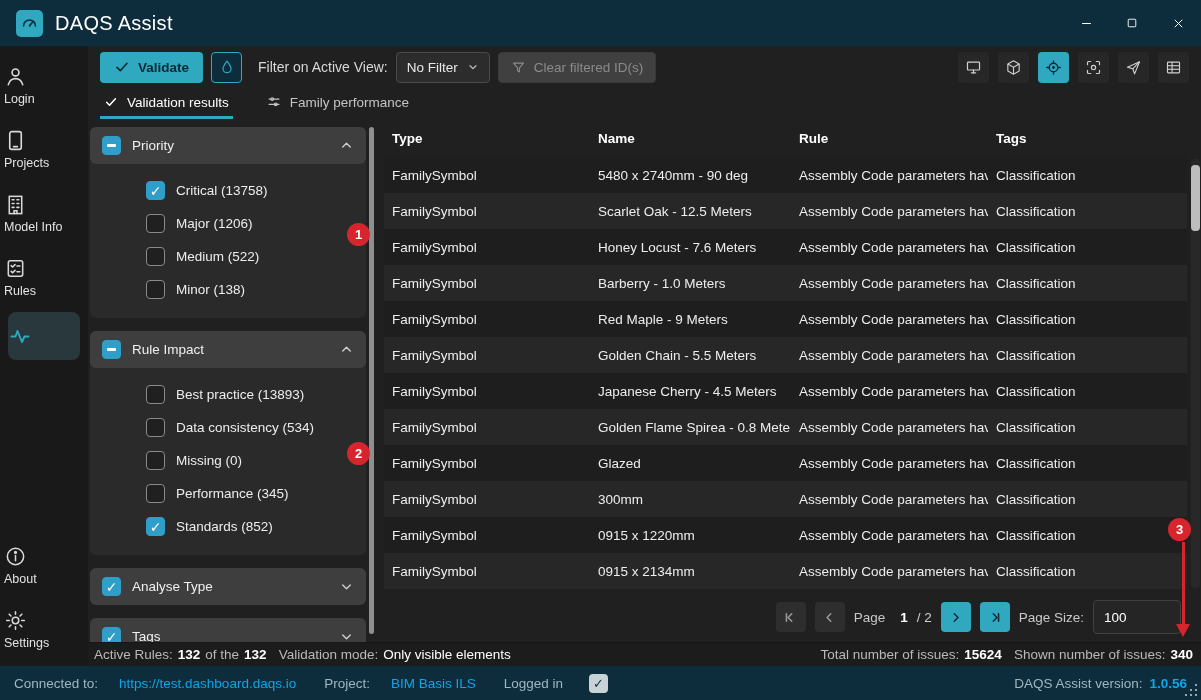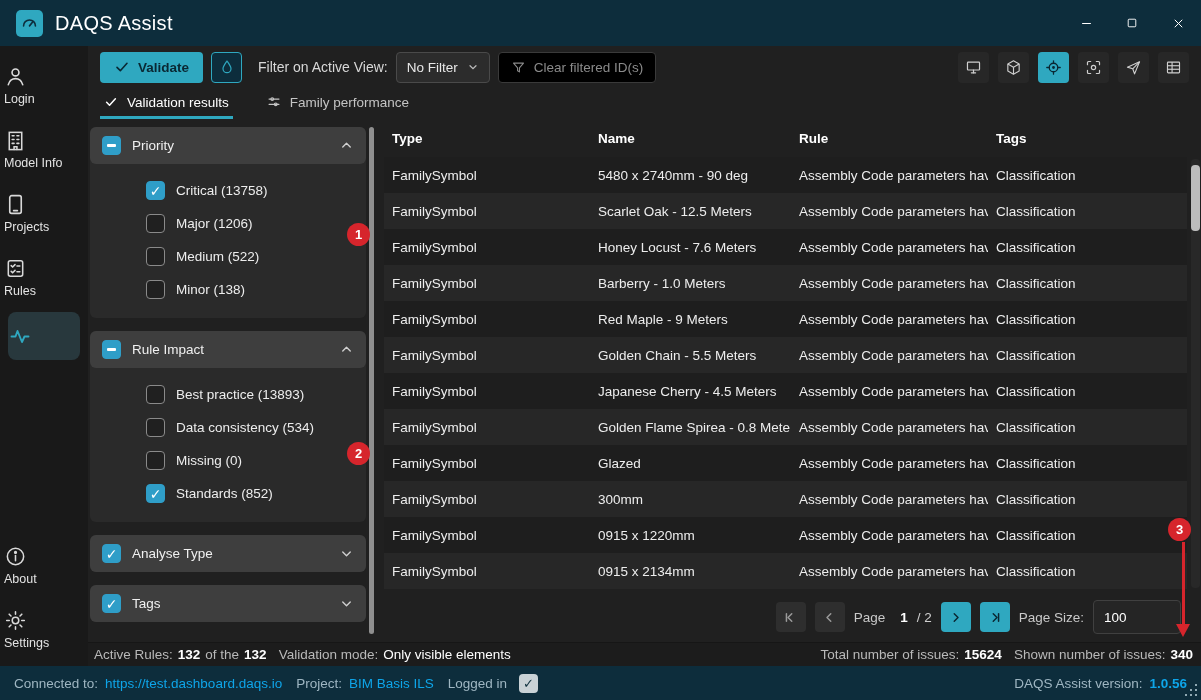--- a/index.html
+++ b/index.html
@@ -26,21 +26,21 @@
 .spacer{margin-top:auto;}
 .main{flex:1;display:flex;flex-direction:column;min-width:0;}
 
 
 .toolbar{flex:0 0 42px;display:flex;align-items:center;padding:0 12px;gap:8px;}
 .btn-validate{height:31px;background:#2FA8C0;color:#0A2833;font-weight:bold;border-radius:4px;display:flex;align-items:center;gap:8px;padding:0 14px;font-size:13.5px;}
 .btn-drop{width:31px;height:31px;border:1px solid #2FA8C0;border-radius:4px;background:#0D2D3C;color:#2FA8C0;display:flex;align-items:center;justify-content:center;}
 .tb-label{color:#d8d8d8;font-size:14px;margin-left:8px;}
 .dropdown{height:31px;background:#2c2c2c;border:1px solid #4a4a4a;border-radius:4px;color:#e8e8e8;display:flex;align-items:center;gap:9px;padding:0 10px;font-size:13.5px;}
 .dropdown .chev-sm{color:#bbb;display:flex;}
-.btn-clear{height:31px;background:#000000;border:1px solid #3a3a3a;border-radius:4px;color:#8b8b8b;display:flex;align-items:center;gap:8px;padding:0 12px;font-size:13.5px;}
+.btn-clear{height:31px;background:#404040;border:1px solid #3a3a3a;border-radius:4px;color:#8b8b8b;display:flex;align-items:center;gap:8px;padding:0 12px;font-size:13.5px;}
 .tool-icons{margin-left:auto;display:flex;gap:9px;}
 .tool-btn{width:31px;height:31px;border-radius:4px;background:#272727;color:#cfcfcf;display:flex;align-items:center;justify-content:center;}
 .tool-btn.active{background:#2FA8C0;color:#0A2833;}
 
 
 .tabs{flex:0 0 31px;display:flex;align-items:stretch;padding-left:12px;gap:30px;}
 .tab{display:flex;align-items:center;gap:9px;color:#c4c4c4;font-size:13.5px;border-bottom:3px solid transparent;padding:0 4px;}
 .tab.active{color:#fff;border-bottom-color:#2FA8C0;}
 .tab .ticon{display:flex;}
 
@@ -81,21 +81,21 @@
 
 
 .status-row{flex:0 0 24px;display:flex;align-items:center;justify-content:space-between;padding:0 8px 0 6px;background:#1C1C1C;border-top:1px solid #161616;}
 .sr-left,.sr-right{display:flex;gap:5px;align-items:center;white-space:nowrap;}
 .lbl{color:#b9b9b9;}
 .val{color:#fff;font-weight:bold;}
 .valn{color:#fff;}
 .gapl{margin-left:7px;}
 
 
-.footer{flex:0 0 34px;background:#0D2D3C;display:flex;align-items:center;padding:0 14px;gap:7px;font-size:13.5px;}
+.footer{flex:0 0 34px;background:#0D2D3C;display:flex;align-items:center;padding:0 14px;gap:21px;font-size:13.5px;}
 .footer .flbl{color:#9FB6C2;}
 .footer .fval{color:#0ea5e9;}
 .login-cb{width:19px;height:19px;border-radius:4px;background:#C9D2D6;color:#10323F;display:inline-flex;align-items:center;justify-content:center;font-weight:bold;font-size:13px;margin-left:5px;}
 .login-cb::after{content:"\2713";}
 .footer-right{margin-left:auto;display:flex;gap:7px;align-items:center;}
 .grip{position:absolute;right:3px;bottom:3px;width:13px;height:13px;}
 .grip i{position:absolute;left:0;top:0;width:2px;height:2px;background:transparent;box-shadow:10px 10px 0 #8FA8B2,10px 5px 0 #8FA8B2,5px 10px 0 #8FA8B2,10px 0 0 #8FA8B2,0 10px 0 #8FA8B2,5px 5px 0 #8FA8B2;}
 
 
 .badge{position:absolute;width:23px;height:23px;border-radius:50%;background:#D6252C;color:#fff;font-size:13px;font-weight:bold;display:flex;align-items:center;justify-content:center;z-index:60;}
@@ -144,35 +144,35 @@
         <span class="sicon">
             <svg width="23" height="23" viewBox="0 0 24 24" fill="none" stroke="currentColor" stroke-width="1.7" stroke-linecap="round">
               <circle cx="12" cy="7.8" r="3.6"></circle>
               <path d="M4.5 20.5c1.2-4.3 4.3-6.3 7.5-6.3s6.3 2 7.5 6.3"></path>
             </svg>
           </span>
         <span>Login</span>
       </div>
       <div class="side-item">
         <span class="sicon">
+            <svg width="23" height="23" viewBox="0 0 24 24" fill="none" stroke="currentColor" stroke-width="1.7" stroke-linecap="round">
+              <rect x="6" y="2.8" width="12" height="18.5" rx="2"></rect>
+              <line x1="10" y1="18.4" x2="14" y2="18.4"></line>
+            </svg>
+          </span>
+        <span>Projects</span>
+      </div>
+      <div class="side-item">
+        <span class="sicon">
             <svg width="23" height="23" viewBox="0 0 24 24" fill="none" stroke="currentColor" stroke-width="1.6" stroke-linecap="round">
               <rect x="5.5" y="3.5" width="13" height="18"></rect>
               <path d="M8.5 7h2M13.5 7h2M8.5 11h2M13.5 11h2M8.5 15h2M13.5 15h2M10.5 21.5v-3h3v3"></path>
             </svg>
           </span>
         <span>Model Info</span>
-      </div>
-      <div class="side-item">
-        <span class="sicon">
-            <svg width="23" height="23" viewBox="0 0 24 24" fill="none" stroke="currentColor" stroke-width="1.7" stroke-linecap="round">
-              <rect x="6" y="2.8" width="12" height="18.5" rx="2"></rect>
-              <line x1="10" y1="18.4" x2="14" y2="18.4"></line>
-            </svg>
-          </span>
-        <span>Projects</span>
       </div>
       <div class="side-item">
         <span class="sicon">
             <svg width="23" height="23" viewBox="0 0 24 24" fill="none" stroke="currentColor" stroke-width="1.6" stroke-linecap="round" stroke-linejoin="round">
               <rect x="4.5" y="4" width="15" height="16" rx="2"></rect>
               <path d="M7.5 9l1.5 1.5L11.5 8"></path>
               <line x1="13.5" y1="9.5" x2="16.5" y2="9.5"></line>
               <path d="M7.5 15l1.5 1.5L11.5 14"></path>
               <line x1="13.5" y1="15.5" x2="16.5" y2="15.5"></line>
             </svg>
@@ -361,20 +361,24 @@
                   <span class="cb"></span>
                   <span class="flabel">Best practice (13893)</span>
                 </div>
                 <div class="fitem">
                   <span class="cb"></span>
                   <span class="flabel">Data consistency (534)</span>
                 </div>
                 <div class="fitem">
                   <span class="cb"></span>
                   <span class="flabel">Missing (0)</span>
+                </div>
+                <div class="fitem">
+                  <span class="cb"></span>
+                  <span class="flabel">Performance (345)</span>
                 </div>
                 <div class="fitem">
                   <span class="cb checked"></span>
                   <span class="flabel">Standards (852)</span>
                 </div>
               </div>
             </div>
             <div class="fsection">
               <div class="fheader">
                 <span class="cb checked"></span>

